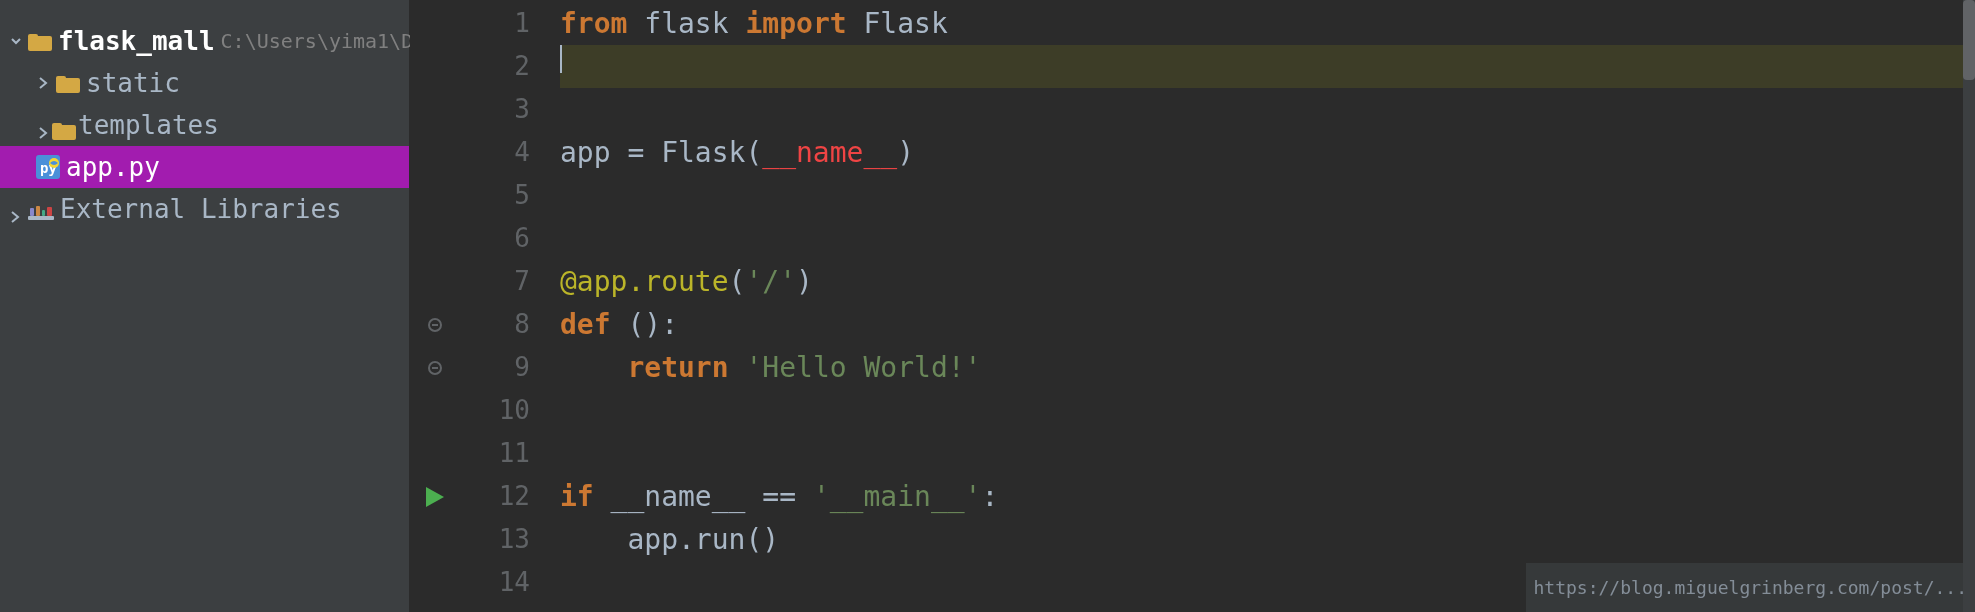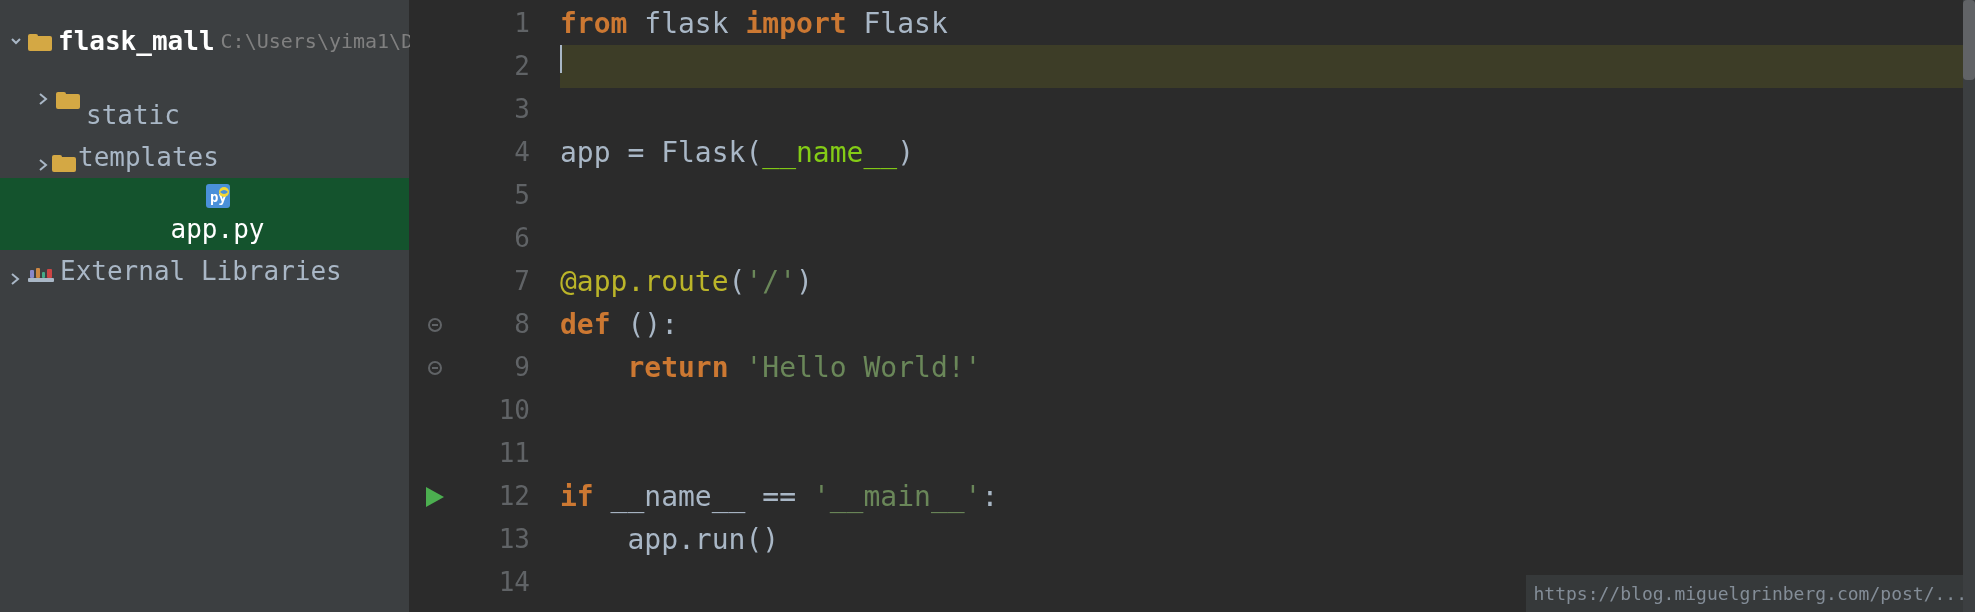--- a/index.html
+++ b/index.html
@@ -29,22 +29,21 @@
     .sidebar-item {
       display: flex;
       align-items: center;
       padding: 6px 10px;
       cursor: pointer;
       white-space: nowrap;
       gap: 8px;
     }
 
     .sidebar-item.selected {
-      background: #14532d;
-      flex-direction: column;
+      background: #a21caf;
     }
 
     .external-libraries {
       display: flex;
       align-items: center;
       padding: 6px 10px;
       gap: 8px;
       cursor: pointer;
     }
 
@@ -176,21 +175,21 @@
     }
 
     
     .status-bar {
       position: absolute;
       bottom: 0;
       right: 0;
       background: #3c3f41;
       color: #a9b7c6;
       font-size: 18px;
-      padding: 8px 8px;
+      padding: 14px 8px;
       opacity: 0.7;
     }
   </style>
 </head>
 <body>
 
 <div class="sidebar">
 
   <div class="sidebar-item" style="padding-left:8px; gap:6px;">
     <div style="display:flex;align-items:center;gap:4px;">
@@ -207,21 +206,21 @@
   </div>
 
   <div class="sidebar-item" style="padding-left:36px; gap:6px;">
     <svg width="14" height="14" viewBox="0 0 14 14">
       <polyline points="4,2 10,7 4,12" stroke="#a9b7c6" stroke-width="2" fill="none"></polyline>
     </svg>
     <svg width="24" height="20" viewBox="0 0 24 20">
       <rect x="0" y="5" width="24" height="15" rx="2" fill="#d4a844"></rect>
       <rect x="0" y="3" width="10" height="5" rx="2" fill="#d4a844"></rect>
     </svg>
-    <span style="color:#a9b7c6;margin-top:32px;">static</span>
+    <span style="color:#a9b7c6;">static</span>
   </div>
 
   <div class="sidebar-item" style="padding-left:36px; gap:2px;align-items:flex-end;">
     <svg width="14" height="14" viewBox="0 0 14 14">
       <polyline points="4,2 10,7 4,12" stroke="#a9b7c6" stroke-width="2" fill="none"></polyline>
     </svg>
     <svg width="24" height="20" viewBox="0 0 24 20">
       <rect x="0" y="5" width="24" height="15" rx="2" fill="#d4a844"></rect>
       <rect x="0" y="3" width="10" height="5" rx="2" fill="#d4a844"></rect>
     </svg>
@@ -312,21 +311,21 @@
         <span> Flask</span>
       </div>
 
       <div class="code-line highlighted">
         <span class="cursor"></span>
       </div>
 
       <div class="code-line"></div>
 
       <div class="code-line">
-        <span>app = Flask(</span><span style="color:#84cc16;">__name__</span><span>)</span>
+        <span>app = Flask(</span><span style="color:#ef4444;">__name__</span><span>)</span>
       </div>
 
       <div class="code-line"></div>
 
       <div class="code-line"></div>
 
       <div class="code-line">
         <span class="dec">@app.route</span><span>(</span><span class="str">'/'</span><span>)</span>
       </div>
 

